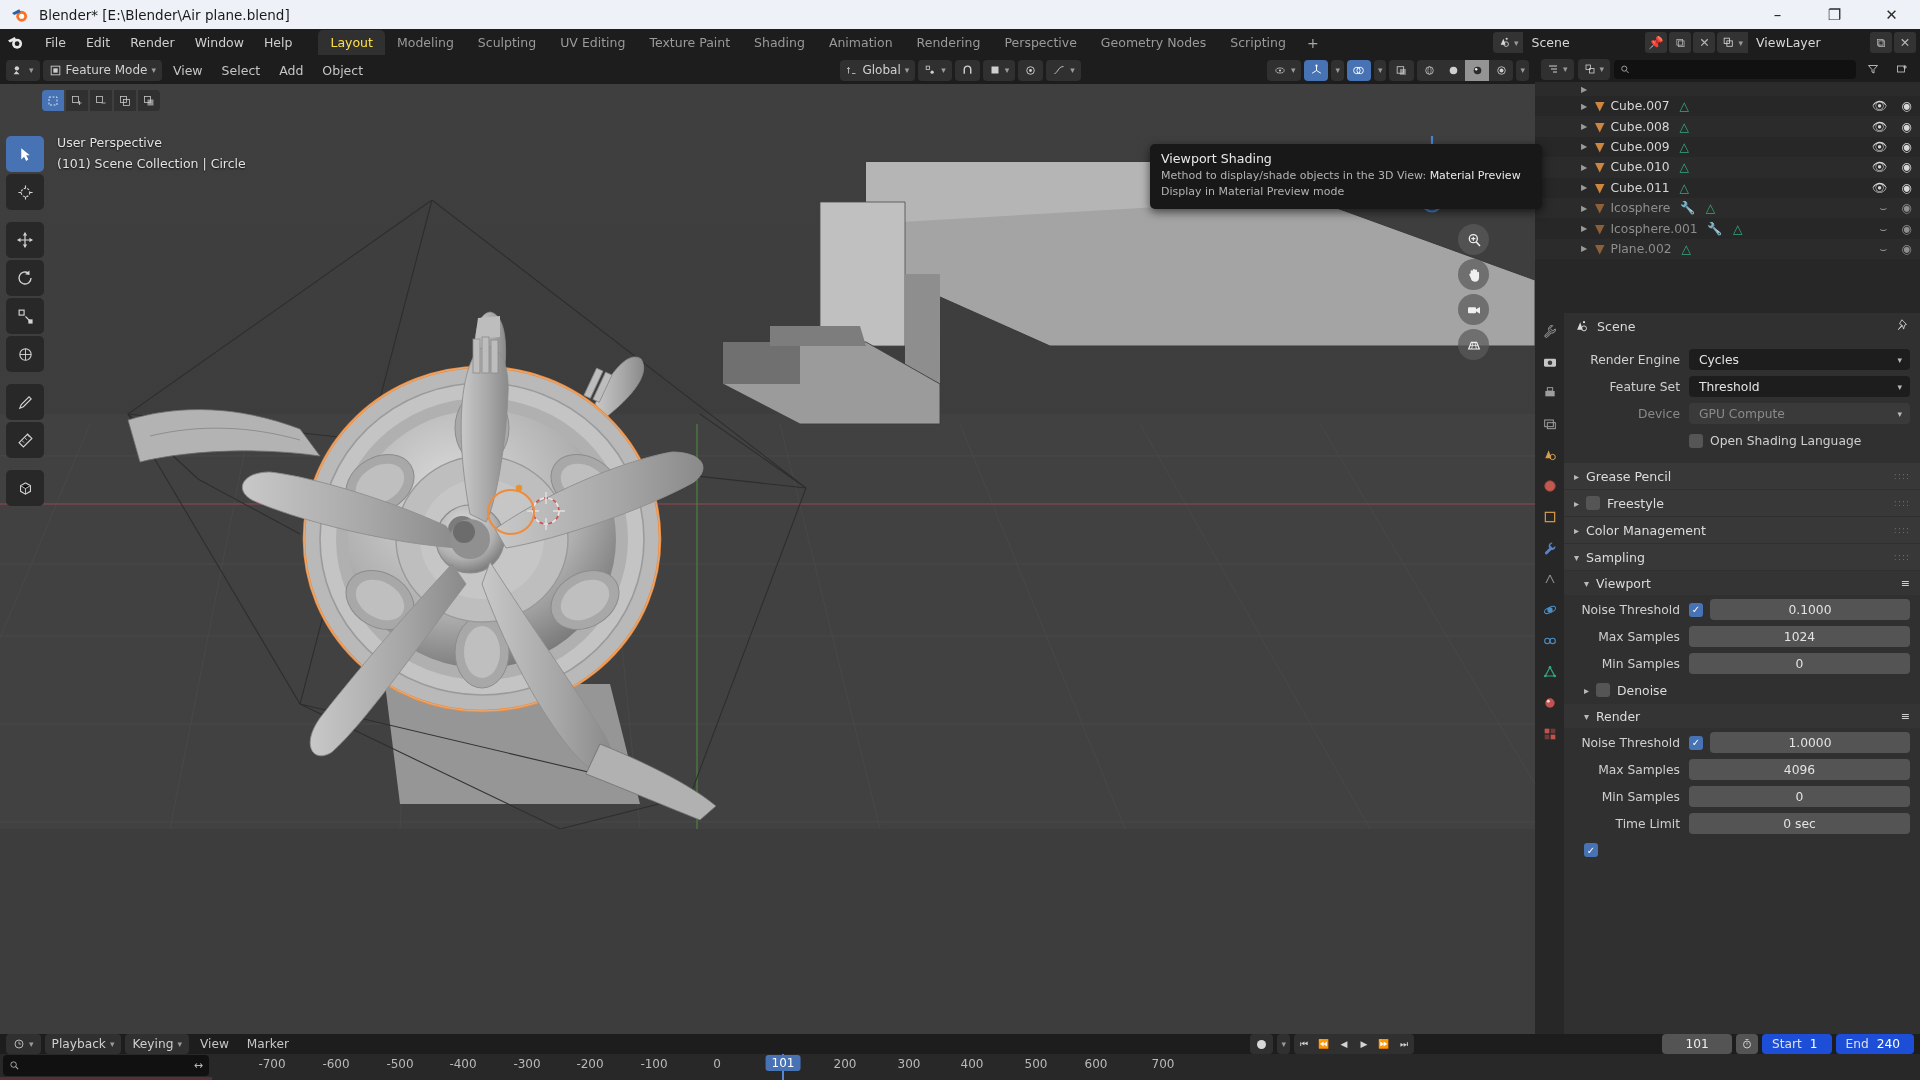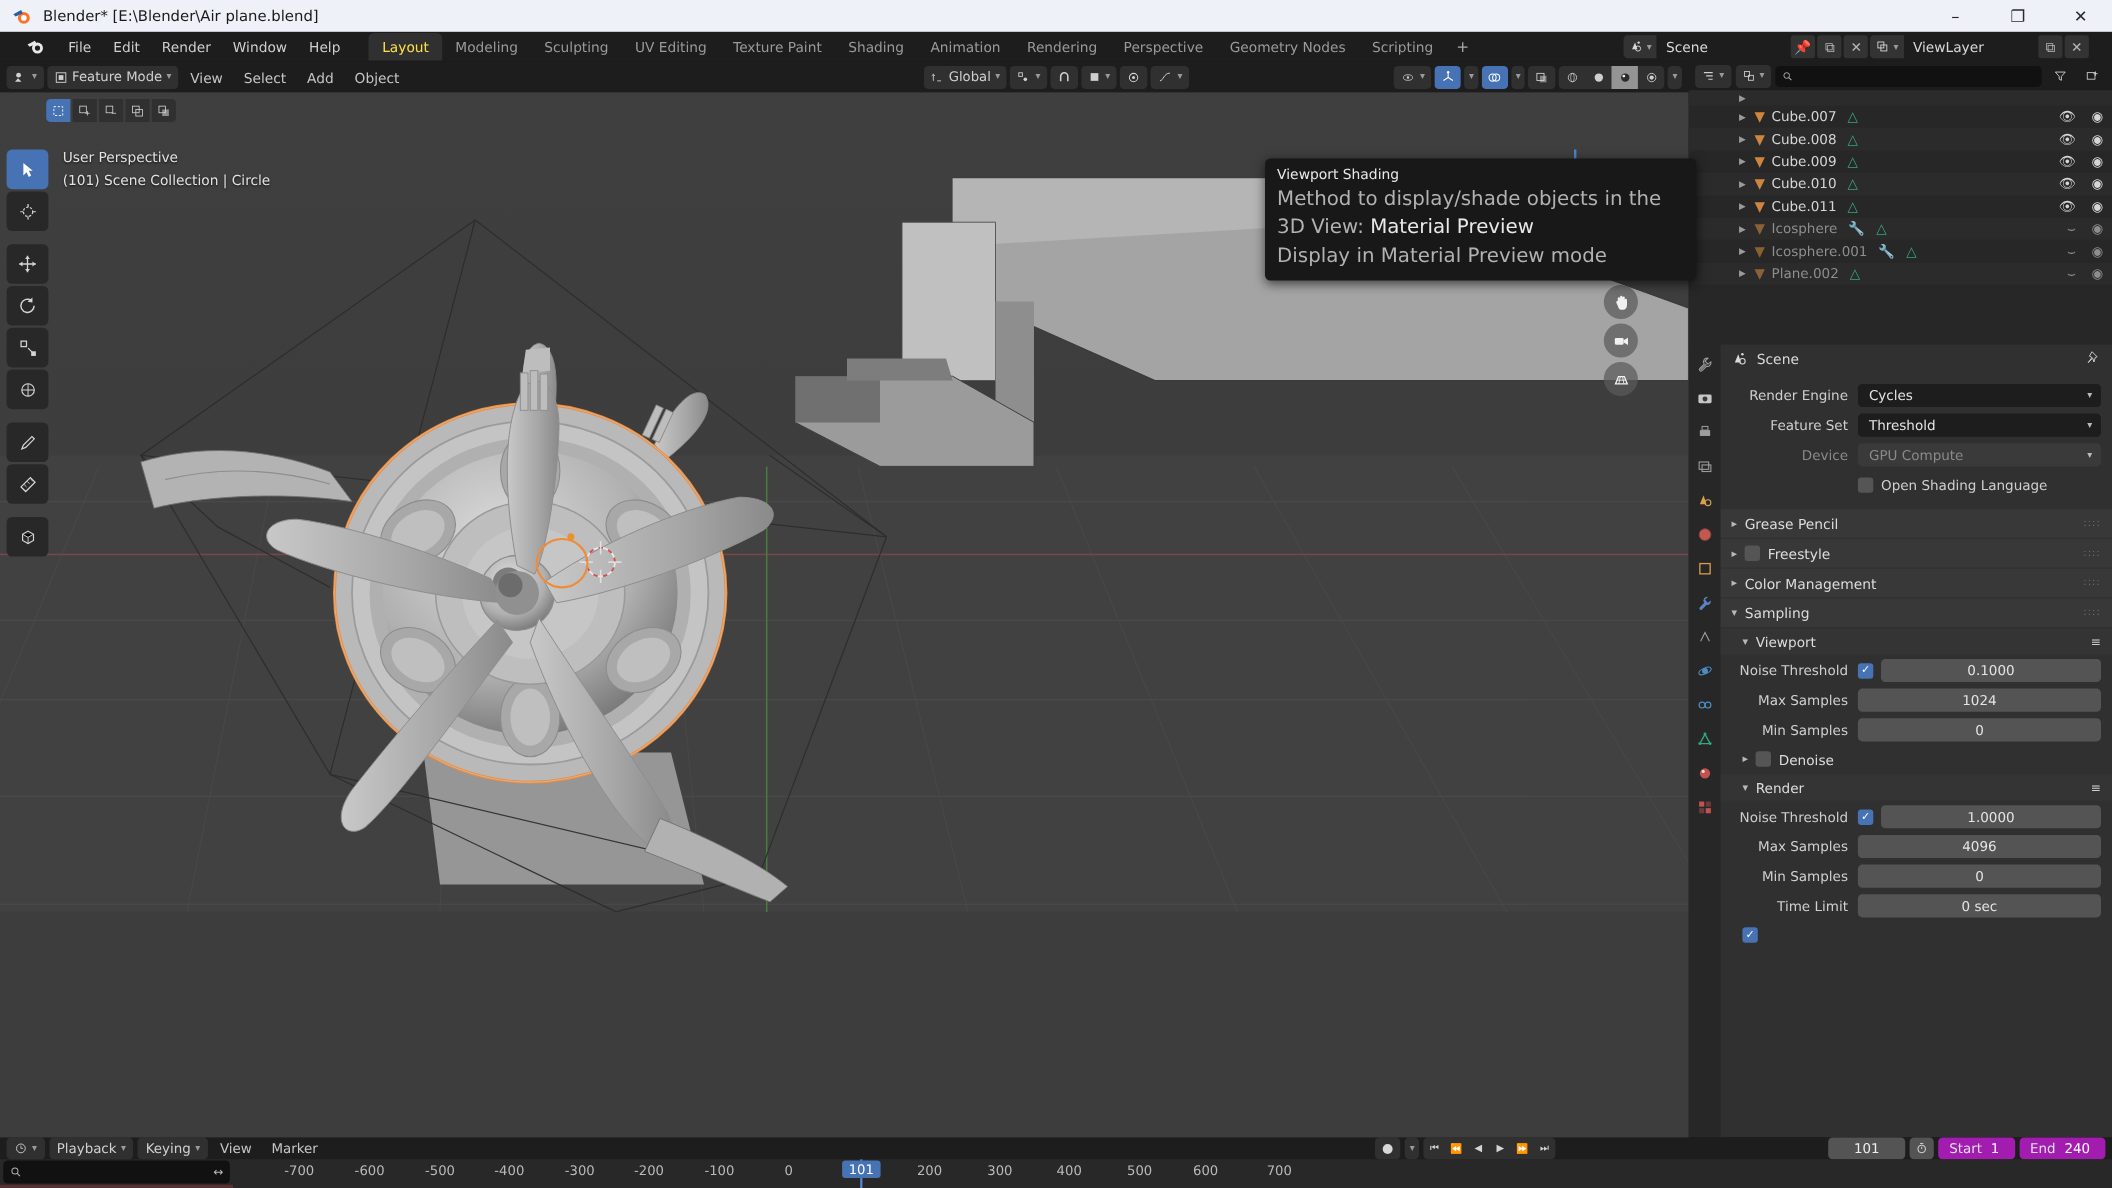--- a/index.html
+++ b/index.html
@@ -9,21 +9,21 @@
   
   .titlebar { height:29px; background:#eef1f7; display:flex; align-items:center;
     padding-left:10px; color:#1a1a1a; font-size:13.5px; }
   .titlebar .blender-logo { width:20px; height:20px; margin-right:9px; flex:0 0 auto; }
   .win-btns { margin-left:auto; display:flex; height:29px; }
   .win-btn { width:57px; height:29px; display:flex; align-items:center; justify-content:center;
     color:#2b2b2b; font-size:15px; }
 
   
   .topbar { height:27px; background:#1d1d1d; display:flex; align-items:center;
-    padding:0 17px; color:#c3c3c3; font-size:12.5px; position:relative; }
+    padding:0 0; color:#c3c3c3; font-size:12.5px; position:relative; }
   .topbar .logo { width:19px; height:19px; margin:0 10px 0 6px; }
   .menu-item { padding:4px 10px; border-radius:4px; color:#cfcfcf; font-size:12.5px;
      white-space:nowrap; }
   .ws-tabs { display:flex; align-items:center; margin-left:16px; }
   .ws-tab { padding:5px 12px; font-size:12.5px; color:#9a9a9a; border-radius:5px 5px 0 0;
     white-space:nowrap; }
   .ws-tab.active { background:#303030; color:#fde047; }
   .ws-plus { padding:4px 9px; color:#a8a8a8; font-size:14px; }
   .topbar-right { margin-left:auto; display:flex; align-items:center; gap:2px; padding-right:4px;}
   .scene-block { display:flex; align-items:center; background:#282828; border-radius:4px;
@@ -80,21 +80,21 @@
   .nav-btns { position:absolute; right:46px; top:140px; display:flex; flex-direction:column;
      gap:4px; }
   .nav-btn { width:31px; height:31px; border-radius:50%; background:rgba(90,90,90,.72);
      display:flex; align-items:center; justify-content:center; color:#eee; }
 
   
   .tooltip { position:absolute; left:1150px; top:88px; width:392px; background:#181818;
      border-radius:5px; padding:7px 11px 9px; box-shadow:0 3px 10px rgba(0,0,0,.6);
      z-index:50; }
   .tt-title { color:#e9e9e9; font-size:12.6px; margin-bottom:2px; }
-  .tt-line { color:#b2b2b2; font-size:18px; line-height:1.45; }
+  .tt-line { color:#b2b2b2; font-size:11px; line-height:1.45; }
   .tt-val { color:#e9e9e9; }
 
   
   .right-col { width:385px; display:flex; flex-direction:column; background:#1d1d1d; }
 
   
   .outliner { height:257px; background:#272727; display:flex; flex-direction:column; }
   .out-header { height:26px; background:#1d1d1d; display:flex; align-items:center; gap:4px;
      padding:0 6px; }
   .out-search { flex:1; height:19px; background:#111; border-radius:4px; display:flex;
@@ -140,21 +140,21 @@
   .tl-header { height:25px; display:flex; align-items:center; gap:4px; padding:0 6px;
      background:#1d1d1d; }
   .tl-btn { display:flex; align-items:center; gap:4px; height:20px; padding:0 7px;
      background:#303030; border-radius:4px; color:#d0d0d0; font-size:12.2px; }
   .tl-flat { background:transparent; color:#c6c6c6; }
   .transport { display:flex; background:#303030; border-radius:4px; overflow:hidden; }
   .transport > div { width:20px; height:20px; display:flex; align-items:center;
      justify-content:center; color:#d4d4d4; font-size:9px; }
   .frame-box { width:70px; height:20px; background:#545454; border-radius:4px; display:flex;
      align-items:center; justify-content:center; color:#eee; font-size:12.2px; }
-  .se-box { display:flex; background:#a21caf; border-radius:4px; height:20px;
+  .se-box { display:flex; background:#1d4ed8; border-radius:4px; height:20px;
      align-items:center; overflow:hidden; }
   .se-box .lbl { padding:0 8px 0 10px; font-size:12.2px; color:#e0e0e0; }
   .se-box .val { padding:0 14px 0 0; font-size:12.2px; color:#fff; }
 
   .tl-strip { flex:1; display:flex; background:#282828; position:relative; }
   .tl-left { width:212px; background:#282828; display:flex; flex-direction:column; }
   .tl-search { height:21px; margin:1px 3px; background:#111; border-radius:4px; display:flex;
      align-items:center; padding:0 6px; gap:5px; }
   .tl-summary { height:20px; background:#5a2f33; display:flex; align-items:center; gap:6px;
      padding-left:6px; color:#e7d7d7; font-size:12.2px; }

